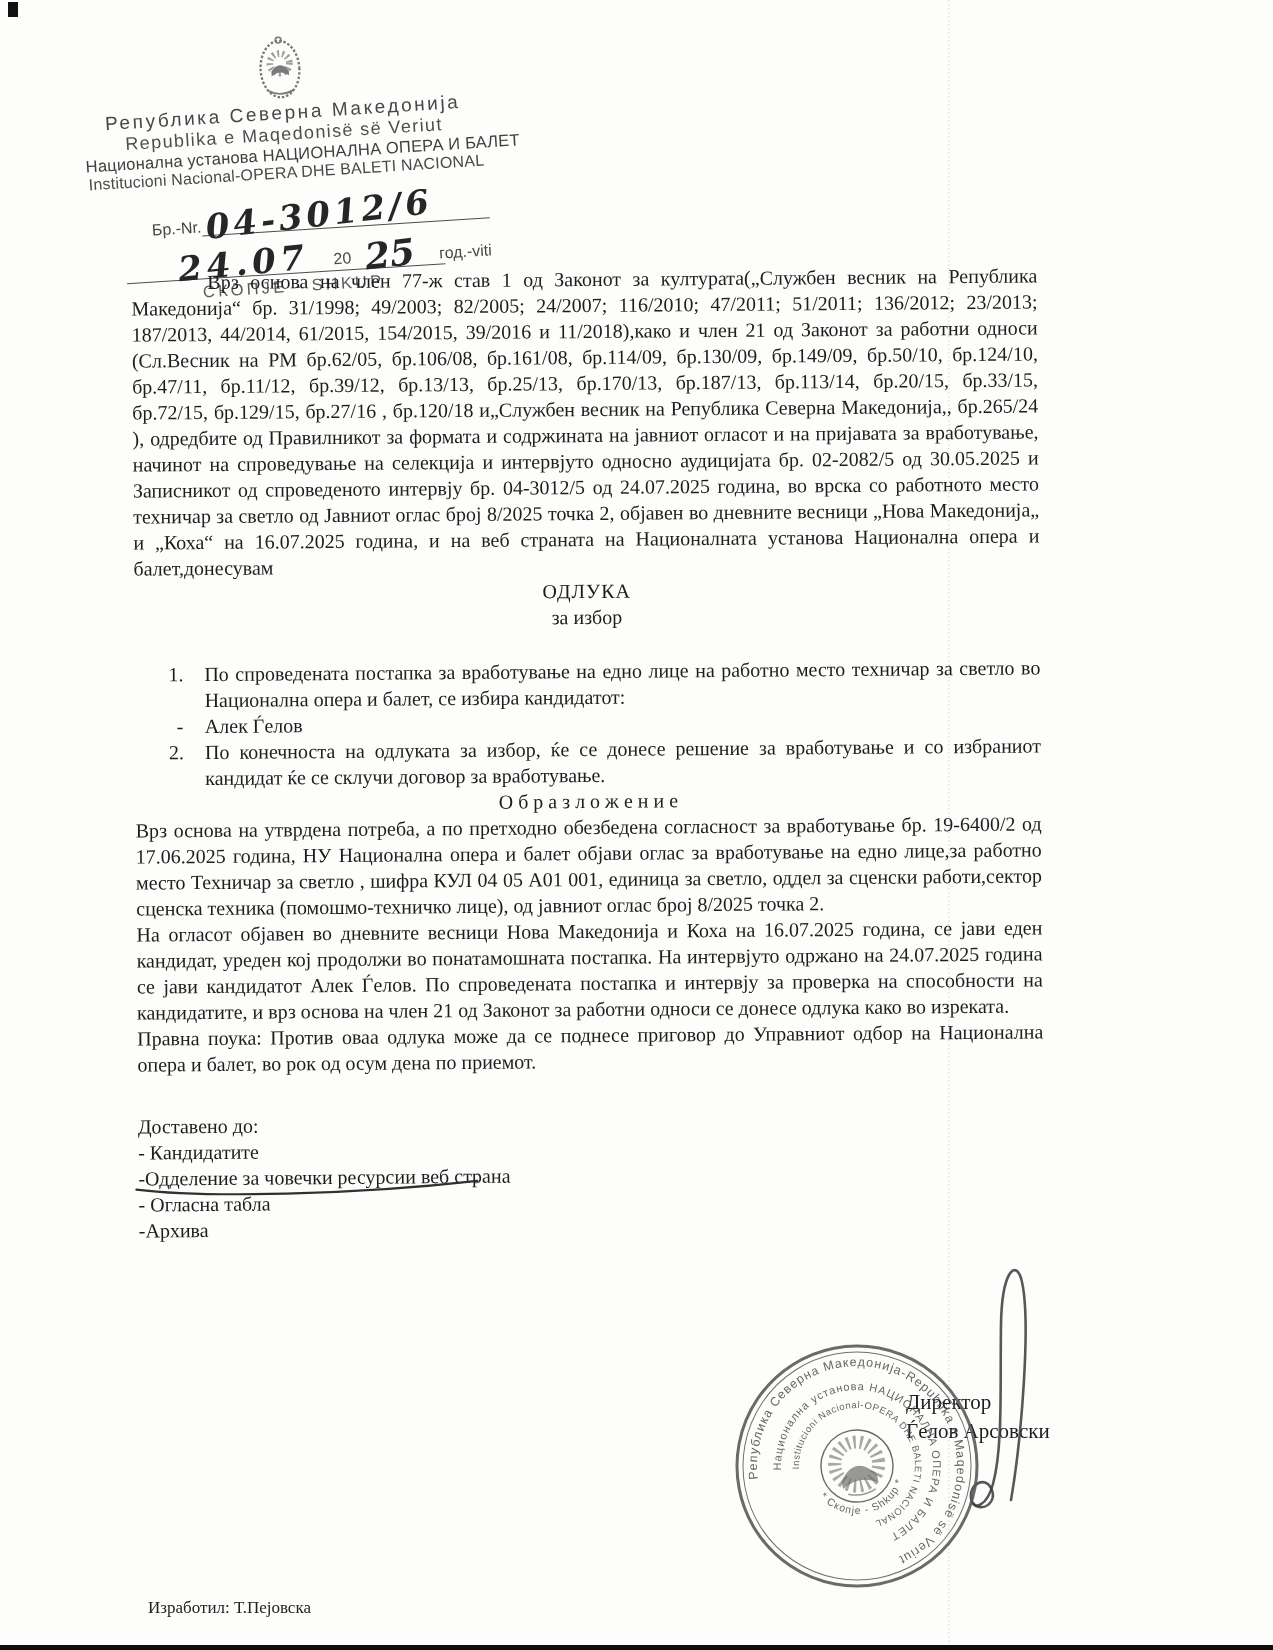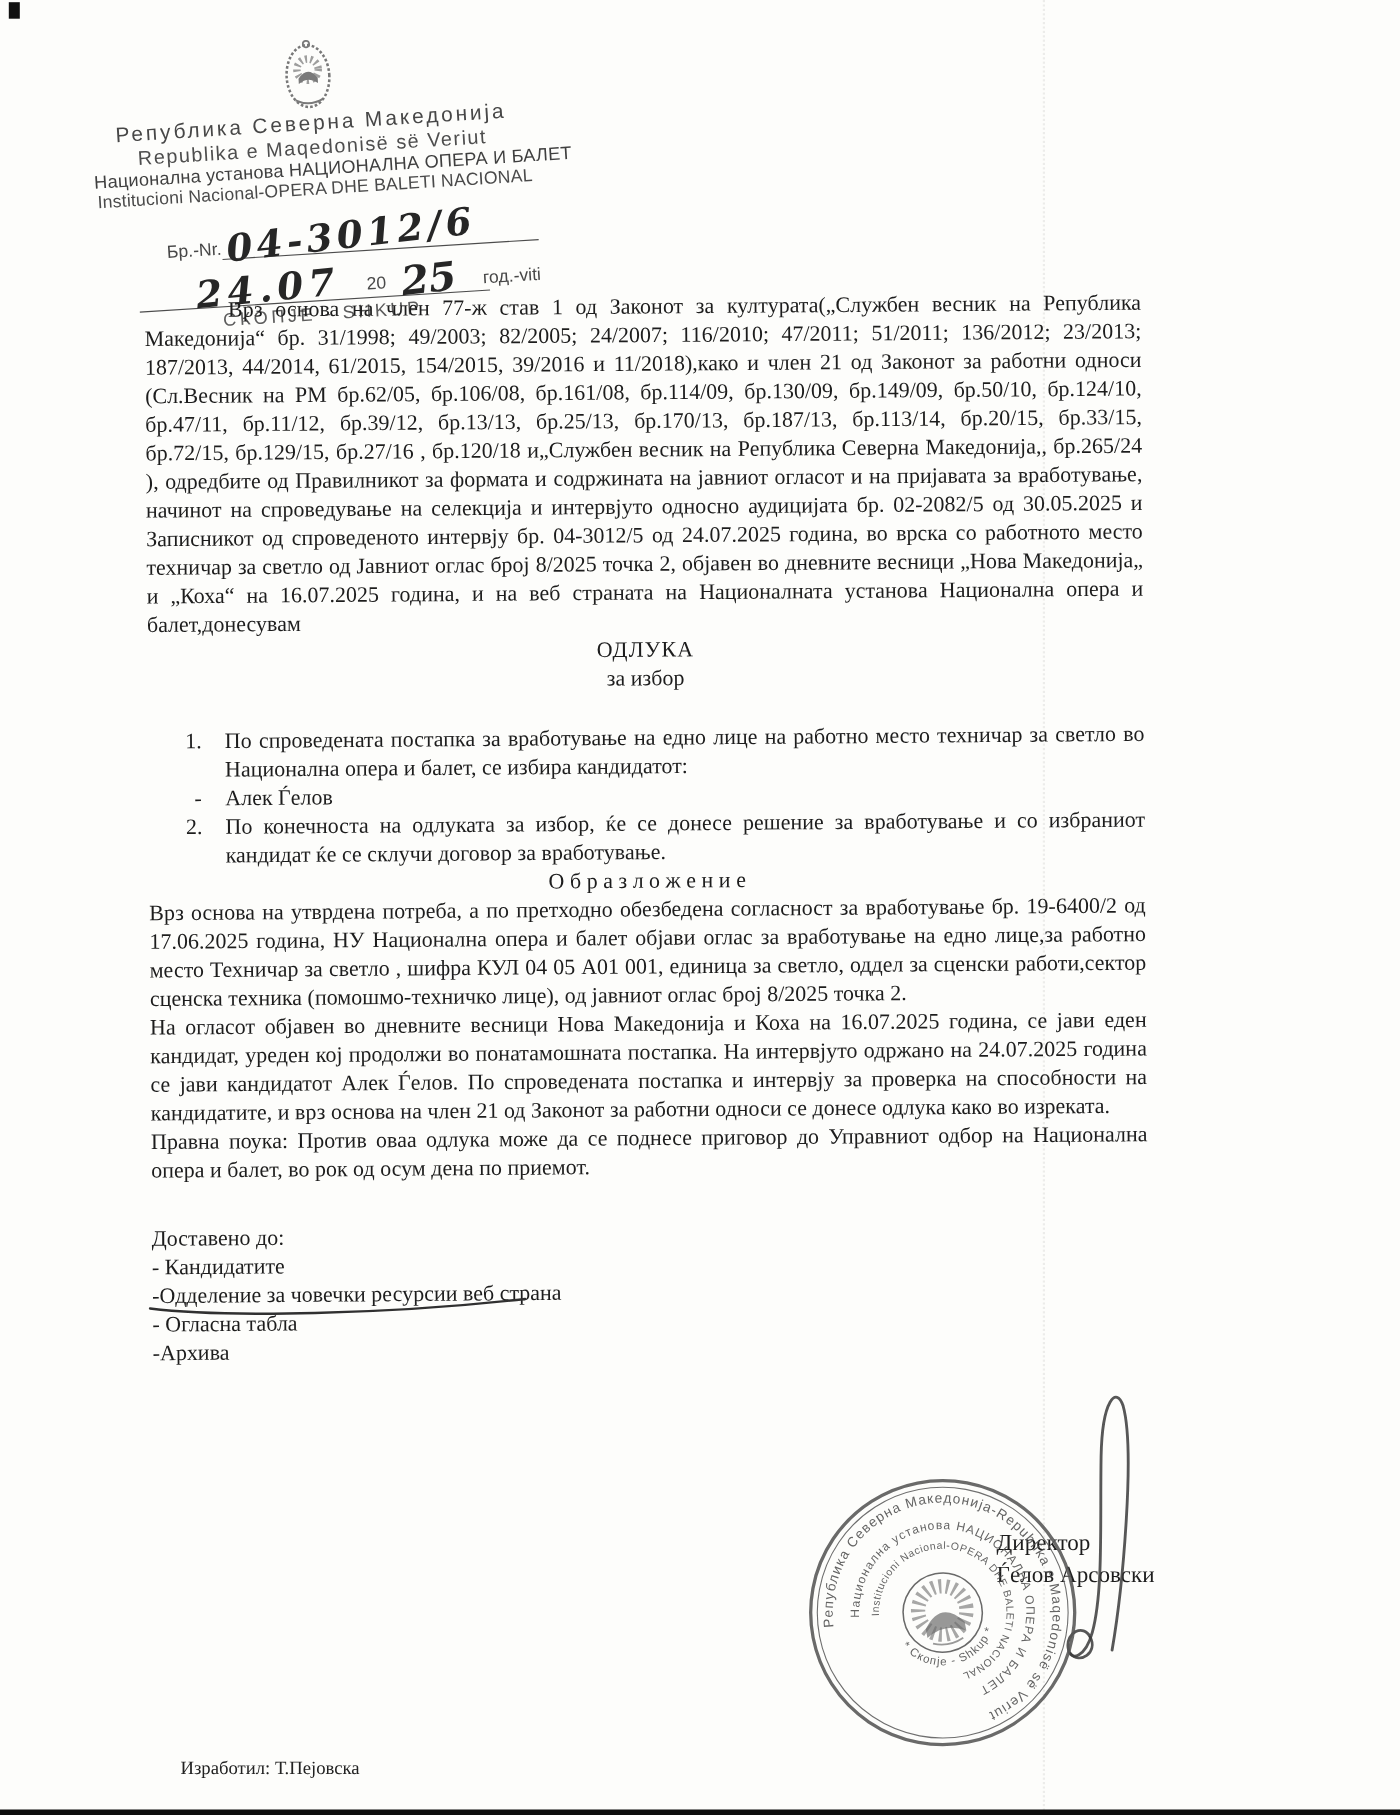--- a/index.html
+++ b/index.html
@@ -51,21 +51,21 @@
   .expl-first{margin-top:26px;}
   .delivered{margin-top:36px;text-align:left;}
   .delivered div{line-height:26px;}
   .squig-wrap{position:relative;display:inline-block;}
   .squig{position:absolute;left:-4px;bottom:-8px;pointer-events:none;}
 
   
   .sig-block{position:absolute;left:878px;top:1388px;font-size:21px;line-height:29px;color:#1d1d1d;margin-left:28px;}
   .sig-stroke{position:absolute;left:915px;top:1262px;}
   .stamp{position:absolute;left:731px;top:1340px;opacity:.88;}
-  .footer-line{position:absolute;left:148px;top:1598px;font-size:17px;color:#222;margin-left:16px;}
+  .footer-line{position:absolute;left:148px;top:1598px;font-size:17px;color:#222;}
 </style>
 </head>
 <body>
 
 <div class="page">
 
   <div class="corner-mark"></div>
   <div class="fold-line"></div>
 
   <div class="letterhead">

